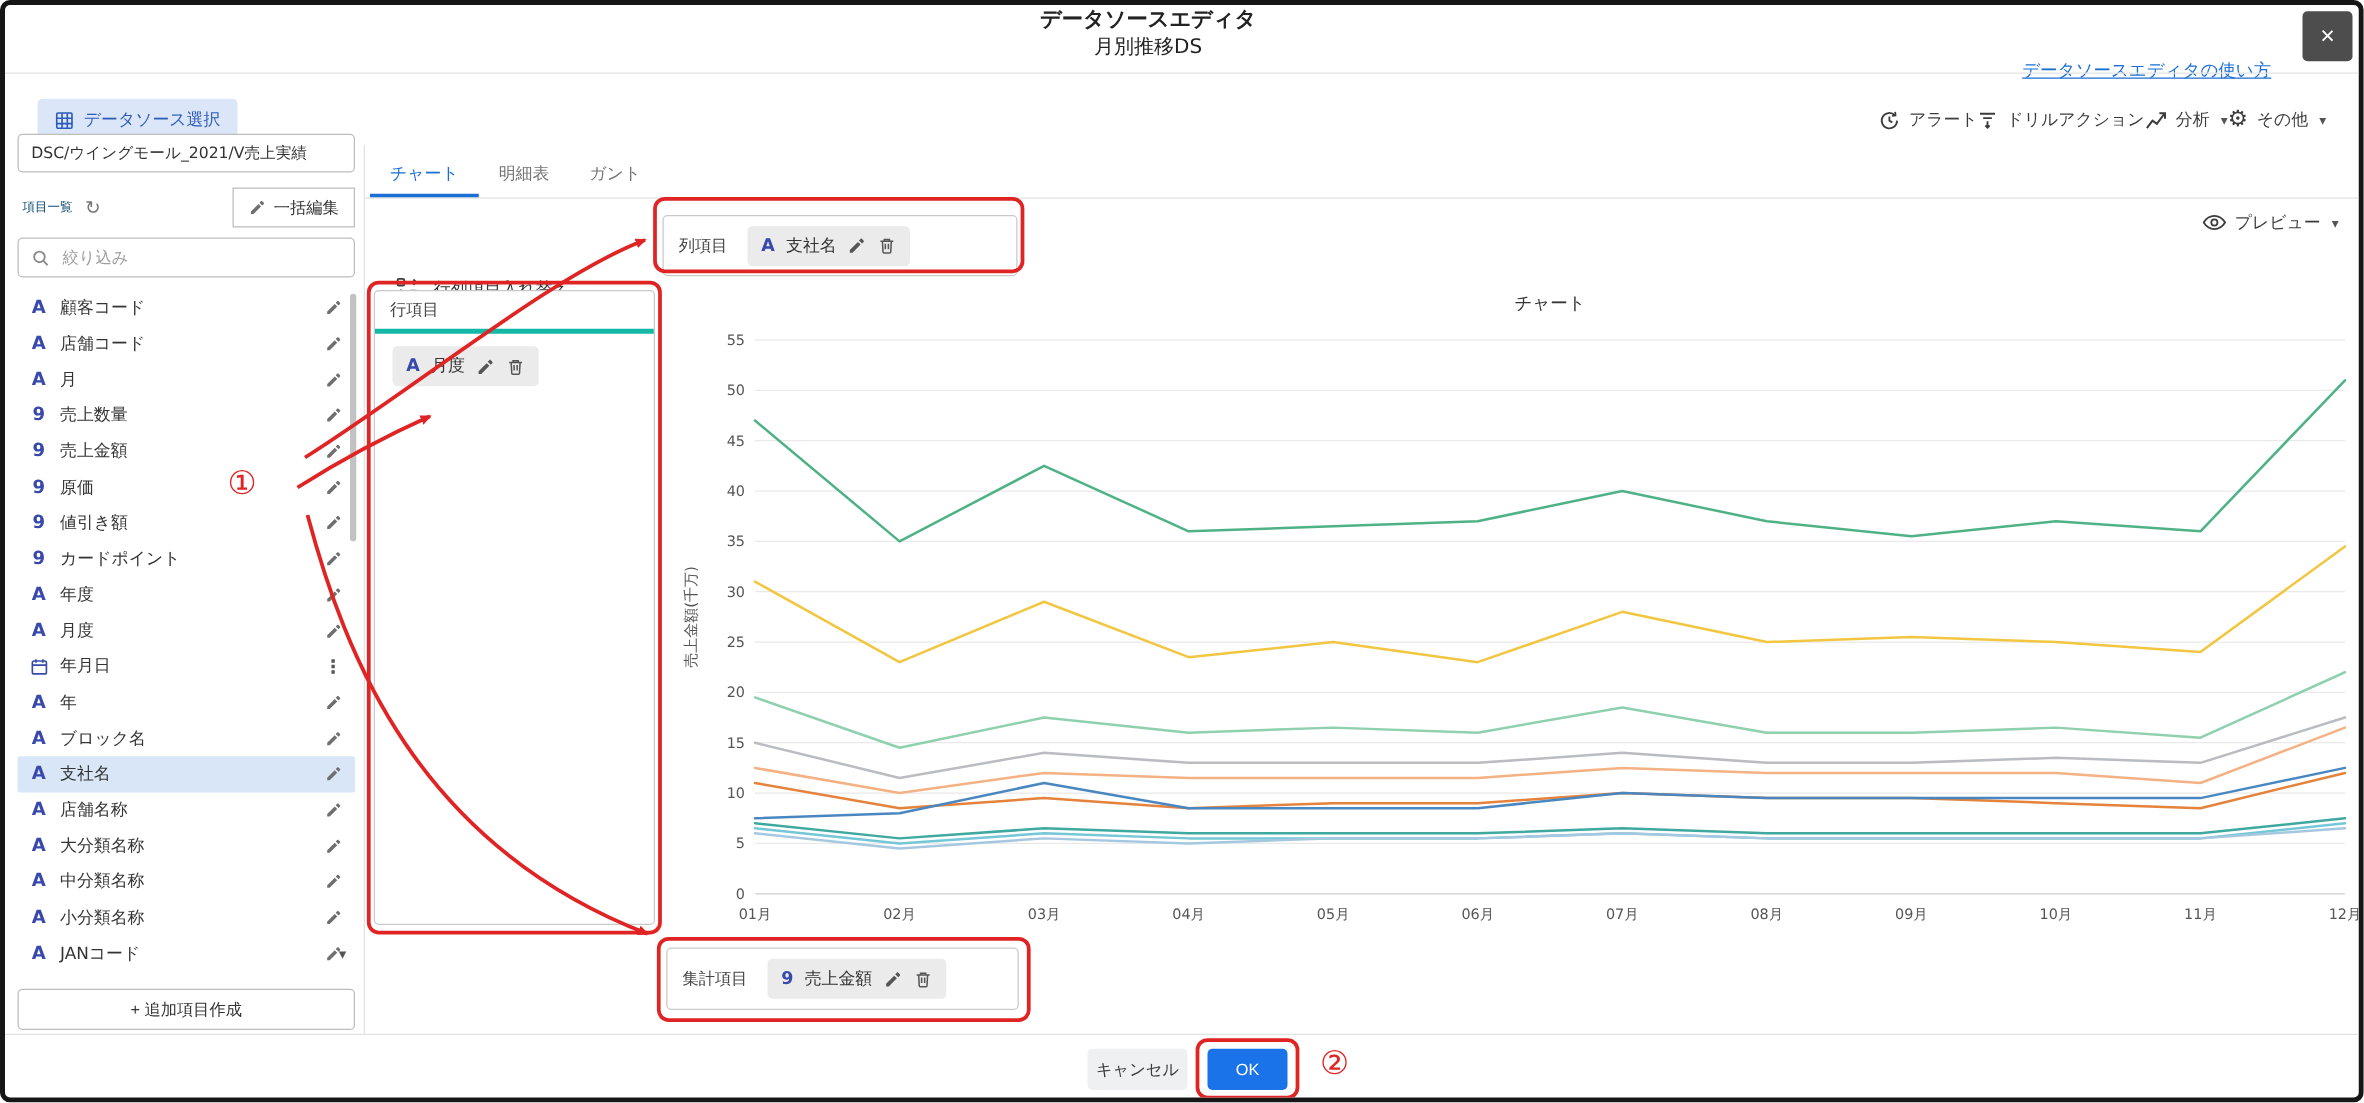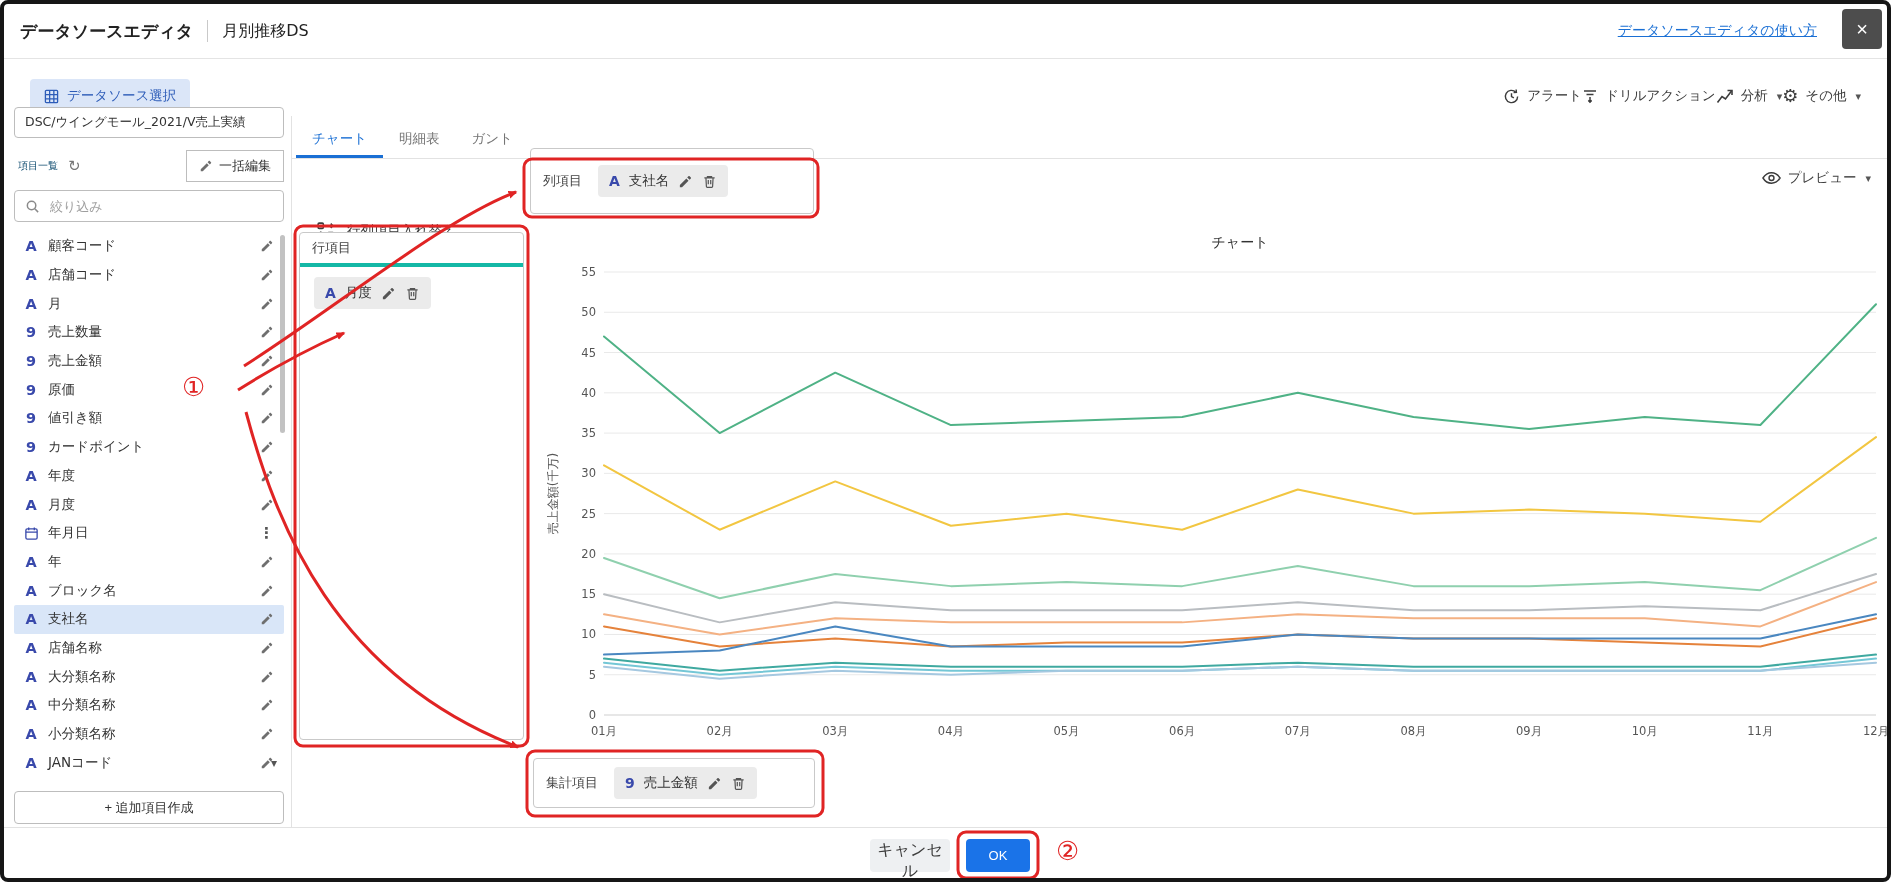--- a/index.html
+++ b/index.html
@@ -2,21 +2,21 @@
 <html><head>
 <meta charset="utf-8">
 <style>
   * { box-sizing: border-box; }
   body { margin: 0; background: #ffffff; font-family: "DejaVu Sans", "Liberation Sans", sans-serif; }
   #app { position: relative; width: 1891px; height: 882px; background: #fff;
          border: 4px solid #161616; border-radius: 8px; overflow: hidden; }
 
   
   .hdr { position: absolute; left: 16px; top: 0; right: 70px; height: 54px;
-         display: flex; align-items: center; }
+         display: flex; align-items: center; flex-direction: column; }
   .hdr-title { font-size: 17px; font-weight: bold; color: #222; }
   .hdr-sep { width: 1px; height: 22px; background: #c9c9c9; margin: 0 14px; }
   .hdr-sub { font-size: 16px; color: #222; }
   .help-link { margin-left: auto; color: #1a6fd4; font-size: 14px;
                text-decoration: underline; cursor: pointer; }
   .hdr-line { position: absolute; left: 0; right: 0; top: 54px; height: 1px; background: #e4e4e4; }
   .close-btn { position: absolute; top: 5px; right: 5px; width: 40px; height: 40px;
                background: #4d4d4d; border: none; border-radius: 4px; color: #fff;
                font-size: 20px; line-height: 1; cursor: pointer;
                display: flex; align-items: center; justify-content: center; }
@@ -80,42 +80,42 @@
 
   .preview { position: absolute; right: 16px; top: 162px; height: 24px; display: flex;
              align-items: center; gap: 7px; font-size: 13.5px; color: #3c3c3c; cursor: pointer; }
 
   .swap { position: absolute; left: 312px; top: 214px; height: 26px; display: flex;
           align-items: center; gap: 10px; font-size: 13.5px; color: #333; cursor: pointer; }
 
   
   .sec { border: 1px solid #c9c9c9; border-radius: 4px; background: #fff;
          display: flex; align-items: center; padding: 0 12px; gap: 16px; }
-  .col-sec { position: absolute; left: 526px; top: 144px; width: 284px; height: 66px; }
+  .col-sec { position: absolute; left: 526px; top: 168px; width: 284px; height: 49px; }
   .measure-sec { position: absolute; left: 529px; top: 754px; width: 282px; height: 50px; }
   .sec-label { font-size: 13px; color: #444; white-space: nowrap; }
   .chip { background: #ebebeb; border-radius: 4px; height: 32px; display: flex;
           align-items: center; padding: 0 11px; gap: 9px; cursor: pointer; }
   .chip-type { color: #3949ab; font-weight: bold; font-size: 14px; }
   .chip-label { font-size: 13.5px; color: #333; white-space: nowrap; }
   .chip-ic { display: flex; cursor: pointer; }
 
   .row-panel { position: absolute; left: 295px; top: 228px; width: 225px; height: 508px;
                border: 1px solid #c9c9c9; border-radius: 4px; background: #fff; }
   .row-panel-hd { height: 34px; border-bottom: 4px solid #14b8a6; display: flex;
                   align-items: center; padding: 0 12px; font-size: 13px; color: #444; }
   .row-panel .chip { margin: 10px 0 0 14px; width: max-content; }
 
   
   #chart-svg { position: absolute; left: 540px; top: 225px; }
 
   
   .footer-line { position: absolute; left: 0; right: 0; top: 823px; height: 1px; background: #e2e2e2; }
   .cancel { position: absolute; left: 866px; top: 835px; width: 80px; height: 33px;
-            background: #eef0f2; border: none; border-radius: 4px; font-size: 16px;
+            background: #eef0f2; border: none; border-radius: 4px; font-size: 13px;
             color: #3c3c3c; cursor: pointer; }
   .ok { position: absolute; left: 962px; top: 835px; width: 64px; height: 33px;
         background: #1a73e8; border: none; border-radius: 4px; font-size: 13px;
         color: #fff; cursor: pointer; }
 
   
   .anno-svg { position: absolute; left: 0; top: 0; pointer-events: none; z-index: 40; }
   .anno-num { position: absolute; color: #e02424; font-size: 26px; line-height: 1;
               z-index: 41; pointer-events: none; }
   #step1 { left: 178px; top: 370px; }

